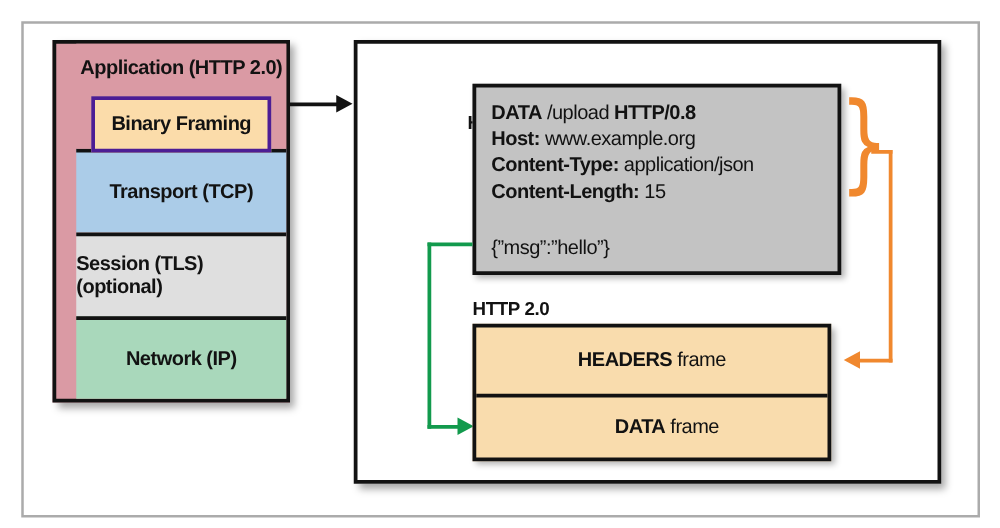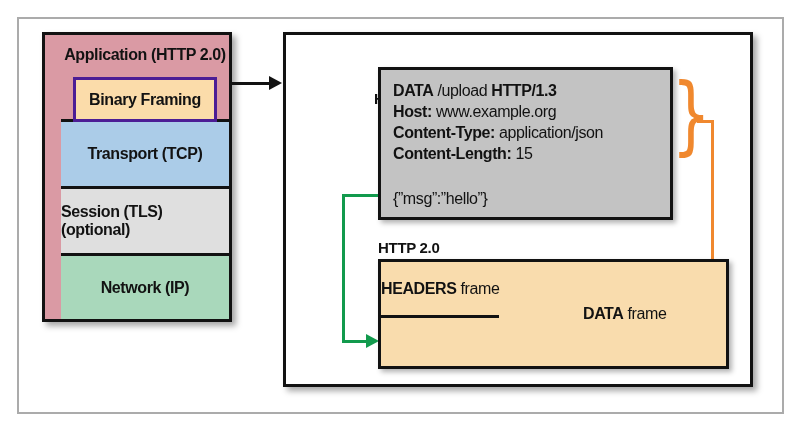--- a/index.html
+++ b/index.html
@@ -57,24 +57,24 @@
   .req-line{height:21px;line-height:21px;white-space:pre;}
   .req-body{margin-top:24px;}
   .bold{font-weight:700;}
   .brace{
     left:666px;top:62px;width:40px;height:104px;
     color:#f0882e;font-family:"DejaVu Sans",sans-serif;
     font-size:86px;line-height:104px;font-weight:400;
     transform:scaleX(0.72);transform-origin:center;
   }
   .frames-box{
-    left:378px;top:259px;width:351px;height:110px;
+    left:378px;top:259px;width:287px;height:110px;
     border:3px solid #121212;background:#f9dcad;box-sizing:border-box;
     box-shadow:3px 3px 5px rgba(0,0,0,0.3);
-    display:flex;flex-direction:row;
+    display:flex;flex-direction:column;
   }
   .frame-row{display:flex;align-items:center;justify-content:center;
     font-size:16px;letter-spacing:-0.4px;white-space:pre;}
   .frame-row-headers{height:53px;border-bottom:3px solid #121212;box-sizing:content-box;}
   .frame-row-data{flex:1;margin-left:24px;}
 </style>
 </head>
 <body>
 
 <div id="canvas">
@@ -100,21 +100,21 @@
   </div>
 
   <div class="abs line" style="left:232px;top:82px;width:40px;height:3px;"></div>
   <div class="abs arrowhead ah-right-black" style="left:269px;top:76px;"></div>
 
   <div class="abs main-panel"></div>
 
   <div class="abs section-title" style="left:374px;top:42px;margin-top:48px;">HTTP 1.1</div>
 
   <div class="abs request-box">
-    <div class="req-line"><span class="bold">DATA</span><span> /upload </span><span class="bold">HTTP/1.3</span></div>
+    <div class="req-line"><span class="bold">DATA</span><span> /upload </span><span class="bold">HTTP/0.8</span></div>
     <div class="req-line"><span class="bold">Host:</span><span> www.example.org</span></div>
     <div class="req-line"><span class="bold">Content-Type:</span><span> application/json</span></div>
     <div class="req-line"><span class="bold">Content-Length:</span><span> 15</span></div>
     <div class="req-line req-body">{”msg”:”hello”}</div>
   </div>
 
   <div class="abs brace">}</div>
   <div class="abs line-orange" style="left:697px;top:120px;width:17px;height:3px;"></div>
   <div class="abs line-orange" style="left:711px;top:120px;width:3px;height:170px;"></div>
   <div class="abs line-orange" style="left:684px;top:287px;width:30px;height:3px;"></div>

